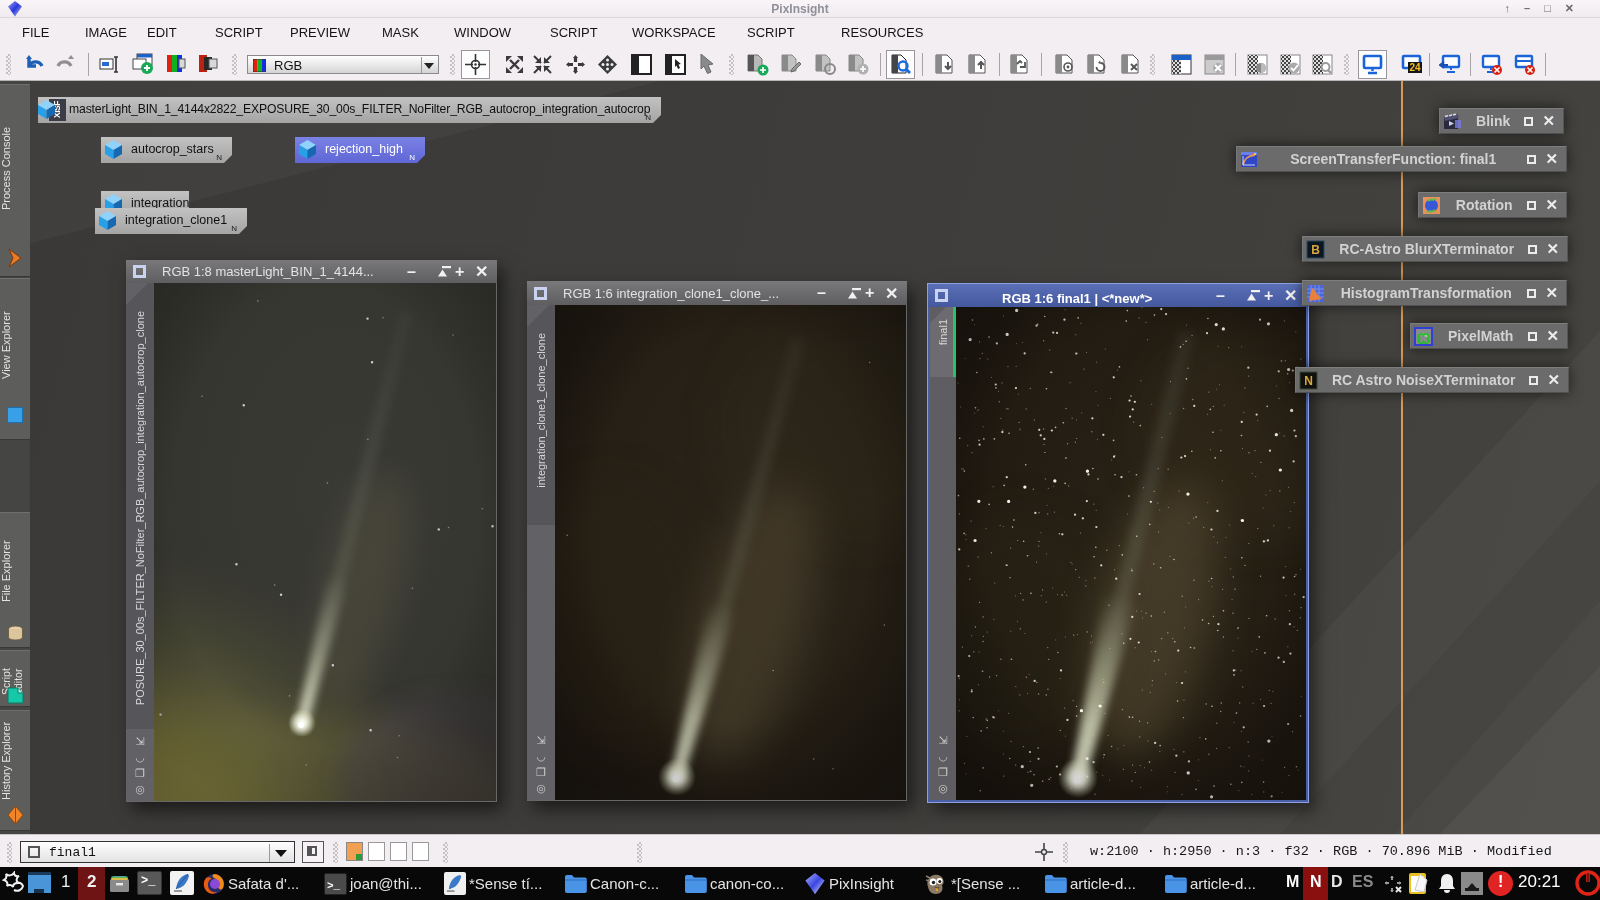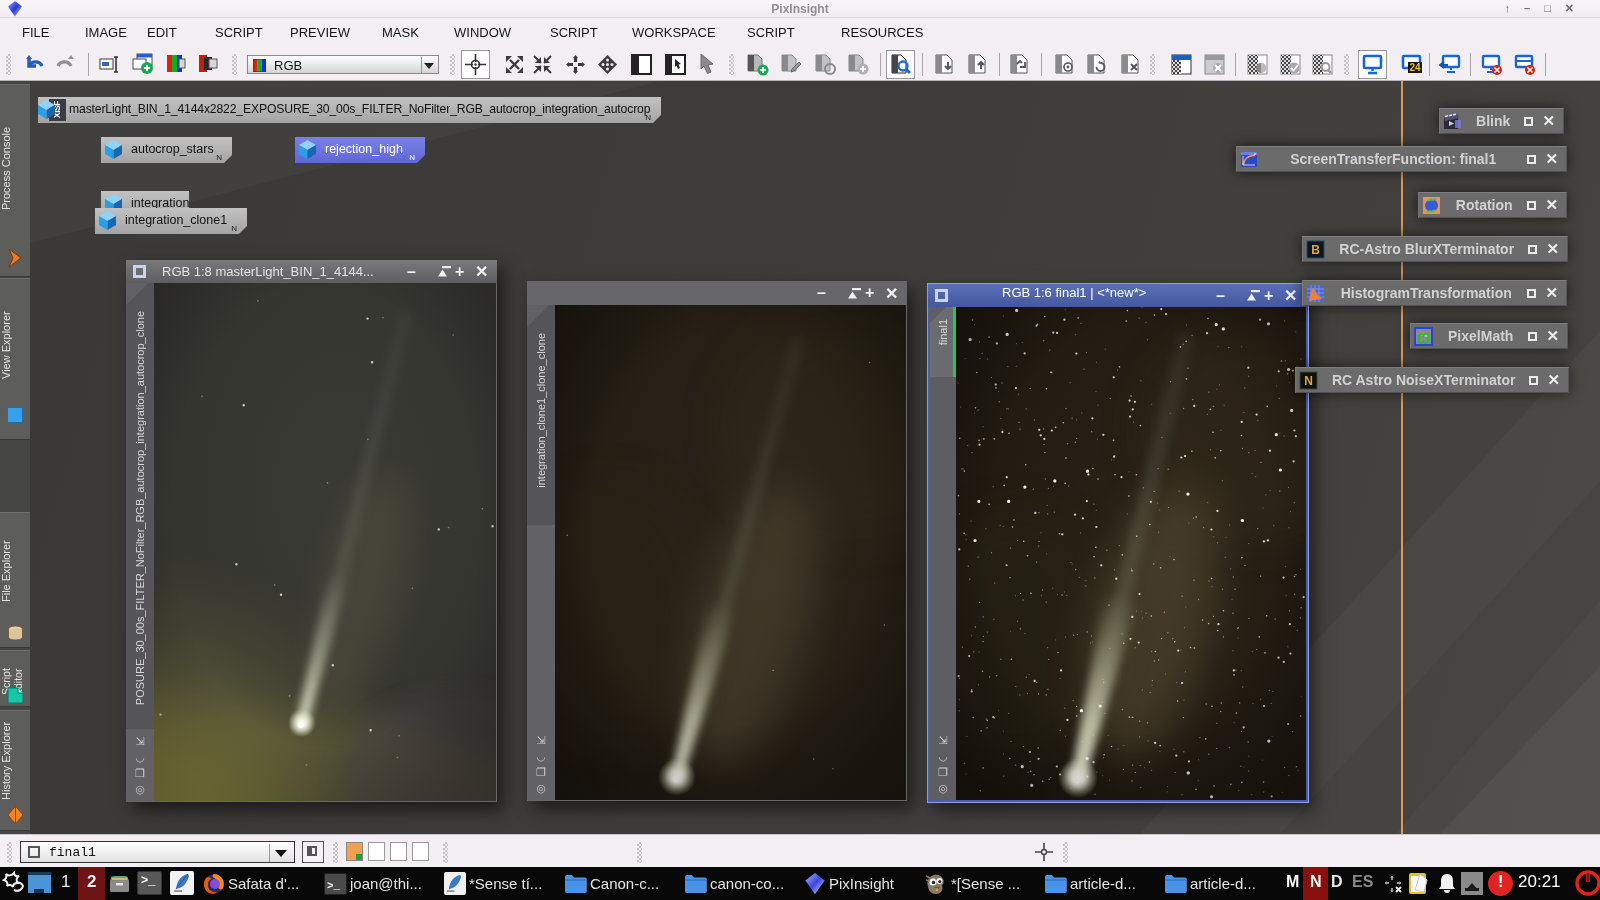--- a/index.html
+++ b/index.html
@@ -419,20 +419,24 @@
    </g>
    <circle cx="148" cy="440" r="14" fill="url(#g1h)"></circle>
    <circle cx="147" cy="442" r="5" fill="#ffffff" filter="url(#b1b)"></circle>
    <circle cx="147" cy="442" r="3" fill="#fff"></circle>
    <path d="M82.4 281.2h.1M127.0 311.8h.1M213.5 35.6h.1M6.5 431.6h.1M89.7 122.2h.1M338.5 243.2h.1M284.7 246.4h.1M218.0 79.3h.1M216.6 447.3h.1M178.8 382.3h.1" stroke="#e8ecf2" stroke-width="2.4" stroke-linecap="round" opacity=".8" fill="none"></path>
         <path d="M228.9 34.8h.1M258.3 305.2h.1M103.8 17.9h.1M294.5 244.5h.1M245.0 452.8h.1M243.4 474.5h.1M135.5 412.9h.1M152.3 482.0h.1M299.1 52.0h.1M48.0 113.3h.1M328.3 225.8h.1M213.8 156.4h.1M173.4 199.9h.1M120.6 302.1h.1" stroke="#c8ccd2" stroke-width="1.6" stroke-linecap="round" opacity=".5" fill="none"></path>
    <rect width="342" height="518" fill="url(#g1v)"></rect>
   </svg>
  </div>
  <div id="win2" class="win" style="left:527px;top:200px;width:380px;height:520px">
+  <div class="wtitle" style="height:24px">
+        <div class="wico"></div>
+        <div class="wtext">RGB 1:6 integration_clone1_clone_...</div>
+      </div>
   <div class="wbtns" style="gap:0;height:24px">
         <span style="width:27px">–</span>
         <span style="width:21px">
           <svg width="13" height="11" viewBox="0 0 13 11" style="display:block;margin:auto">
             <rect x="4" y="0" width="9" height="2.2" fill="#f0f0f0"></rect>
             <path d="M0 10.5h9L4.5 3.5z" fill="#f0f0f0"></path>
           </svg>
         </span>
         <span style="width:20px">+</span>
         <span style="width:16px">✕</span>
@@ -491,21 +495,21 @@
    <circle cx="121" cy="474" r="6" fill="#ffffff" filter="url(#b2b)"></circle>
    <circle cx="121" cy="474" r="3.5" fill="#fff"></circle>
    <path d="M218.1 365.5h.1M277.9 463.8h.1M258.7 453.9h.1M12.1 230.2h.1M329.3 320.0h.1M314.6 57.5h.1" stroke="#d8dcd2" stroke-width="1.5" stroke-linecap="round" opacity=".55" fill="none"></path>
    <rect width="351" height="495" fill="url(#g2v)"></rect>
   </svg>
  </div>
  <div id="win3" class="win" style="left:928px;top:203px;width:380px;height:518px;background:#4a5fa6;box-shadow:0 0 0 1px #8aa0e0,6px 8px 16px rgba(0,0,0,.55)">
   <div class="wtitle" style="height:23px;background:linear-gradient(#5a6fb5,#44589e)">
         <div class="wico"></div>
       </div>
-  <div class="abs" style="left:74px;top:1px;font-size:13px;font-weight:normal;color:#fff;white-space:nowrap">RGB 1:6 final1 | &lt;*new*&gt;</div>
+  <div class="abs" style="left:74px;top:7px;font-size:13px;font-weight:bold;color:#fff;white-space:nowrap">RGB 1:6 final1 | &lt;*new*&gt;</div>
   <div class="wbtns" style="gap:0;height:23px;right:8px">
         <span style="width:27px">–</span>
         <span style="width:21px">
           <svg width="13" height="11" viewBox="0 0 13 11" style="display:block;margin:auto">
             <rect x="4" y="0" width="9" height="2.2" fill="#f0f0f0"></rect>
             <path d="M0 10.5h9L4.5 3.5z" fill="#f0f0f0"></path>
           </svg>
         </span>
         <span style="width:20px">+</span>
         <span style="width:16px">✕</span>
@@ -703,20 +707,21 @@
  <div class="abs" style="left:368px;top:7px;width:17px;height:19px;background:#fff;border:1px solid #999"></div>
  <div class="abs" style="left:390px;top:7px;width:17px;height:19px;background:#fff;border:1px solid #999"></div>
  <div class="abs" style="left:412px;top:7px;width:17px;height:19px;background:#fff;border:1px solid #999"></div>
  <div class="grip" style="left:443px;top:7px"></div>
  <div class="grip" style="left:637px;top:7px"></div>
  <svg class="abs" style="left:1035px;top:8px" width="18" height="18" viewBox="0 0 18 18">
       <path d="M9 0v6M9 12v6M0 9h6M12 9h6" stroke="#444" stroke-width="1.6"></path>
       <circle cx="9" cy="9" r="2.5" fill="none" stroke="#444" stroke-width="1.4"></circle>
     </svg>
  <div class="grip" style="left:1063px;top:7px"></div>
+ <div class="abs mono" style="left:1090px;top:9px;font-size:13.5px;color:#181818">w:2100 · h:2950 · n:3 · f32 · RGB · 70.896 MiB · Modified</div>
 </div>
 <div id="taskbar">
  <svg class="abs" style="left:2px;top:4px" width="24" height="25" viewBox="0 0 24 25">
       <path d="M12 2c-2 3-6 3-8 1 1 3 0 5-2 6 3 1 4 3 3 6 2-2 5-1 6 1 0-3 2-4 5-4-2-2-2-5 1-7-3 1-5-1-5-3z" fill="none" stroke="#f0f0f0" stroke-width="2"></path>
       <path d="M14 12c3-1 6 0 7 3-1 4-5 6-9 4" fill="none" stroke="#f0f0f0" stroke-width="2"></path>
     </svg>
  <div class="abs" style="left:28px;top:5px;width:23px;height:21px;background:#4a94d8;border-top:3px solid #1a3a5a">
       <div class="abs" style="left:6px;bottom:0;width:10px;height:4px;background:#16324e"></div>
     </div>
  <div class="abs" style="left:61px;top:5px;font-size:17px;color:#f0f0f0">1</div>

